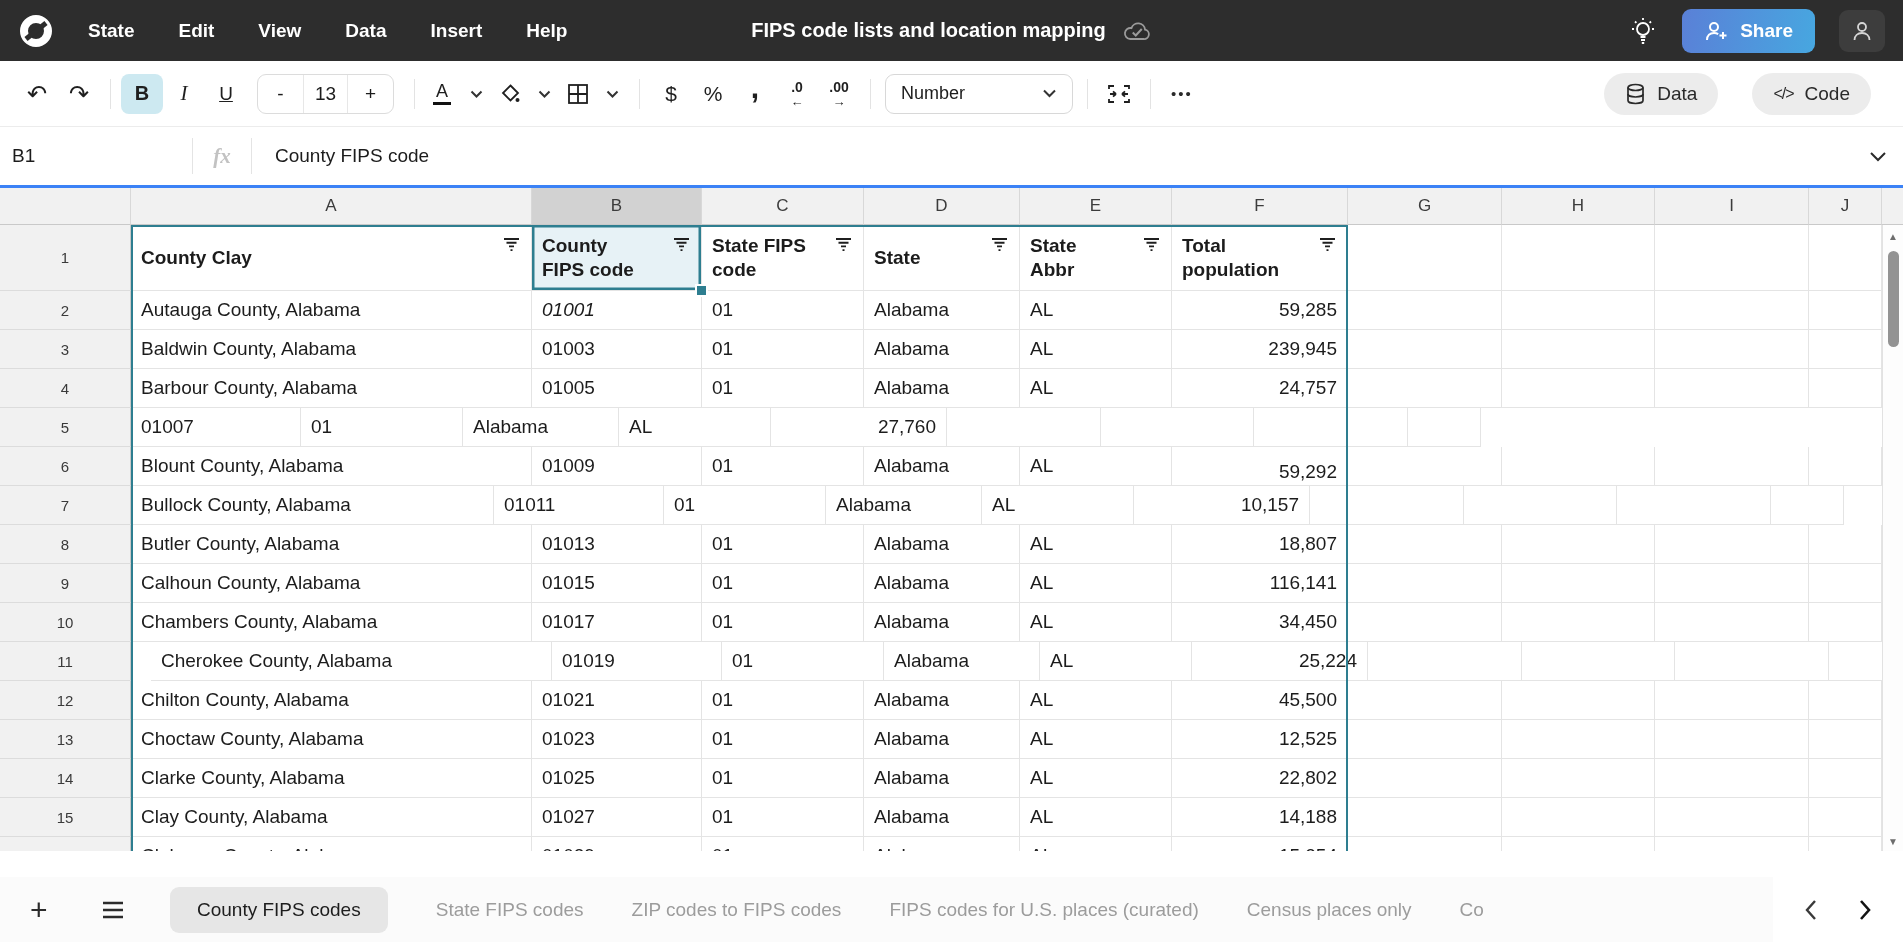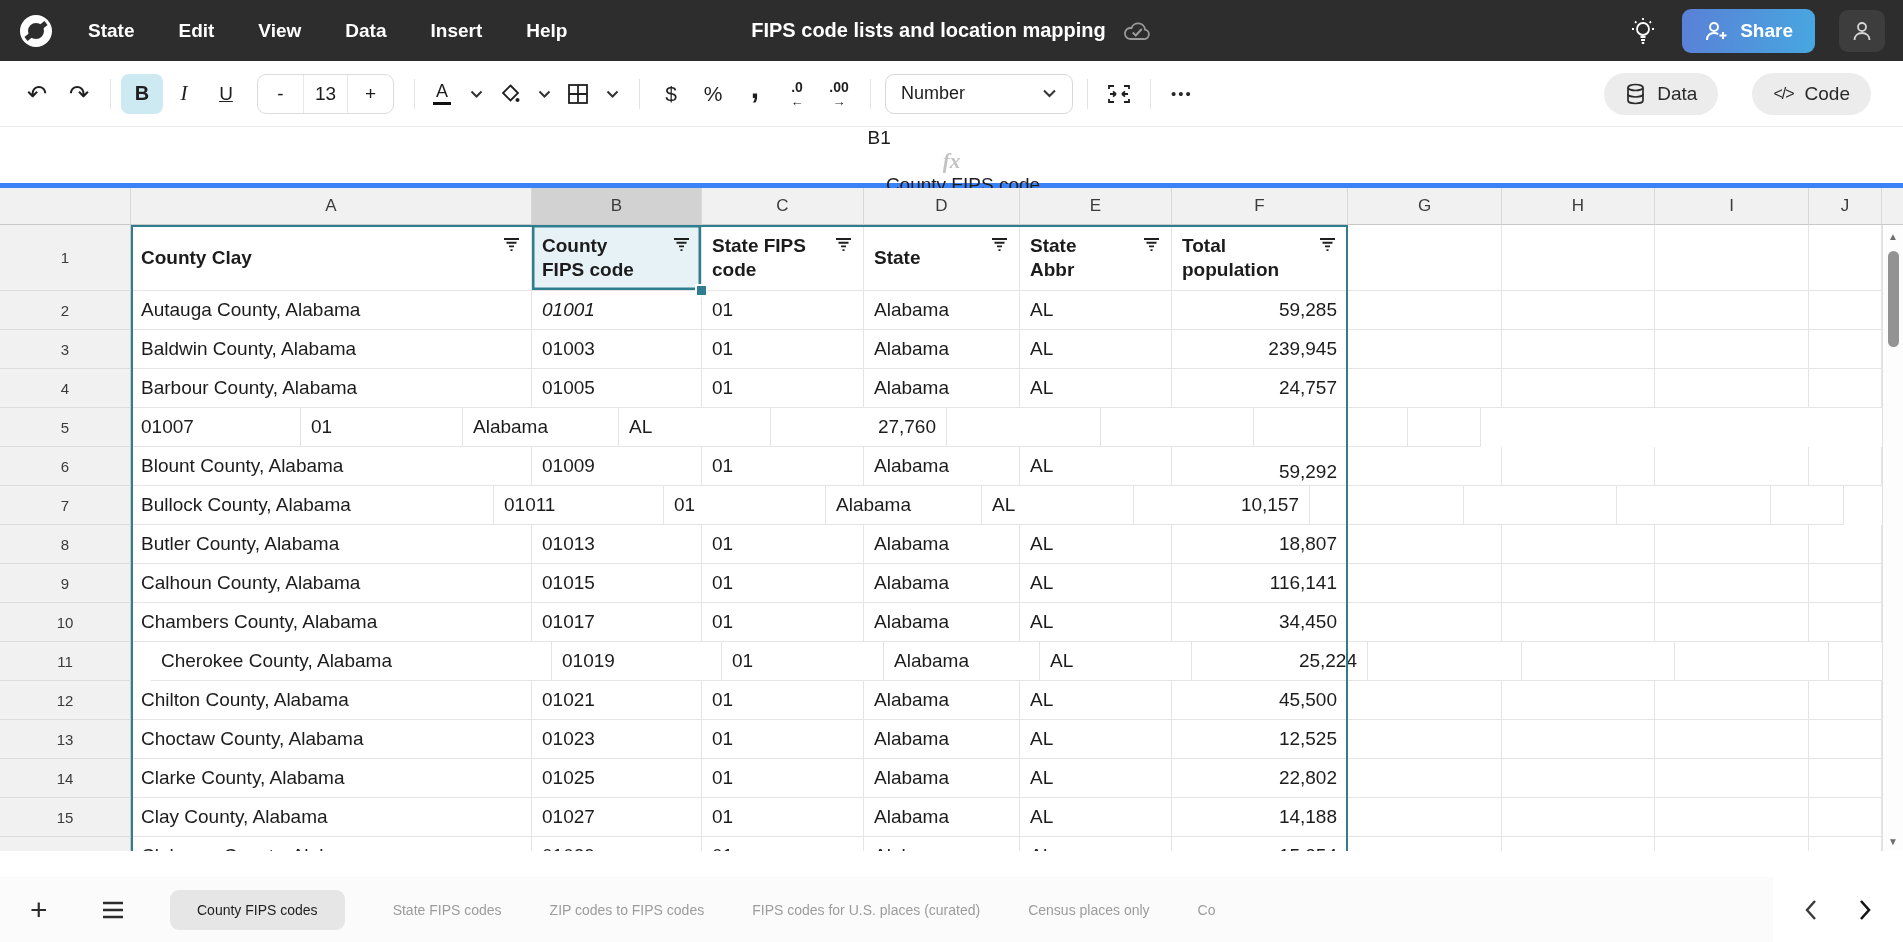--- a/index.html
+++ b/index.html
@@ -35,21 +35,21 @@
   .dec-ic .a { font-size:13px; margin-top:1px; }
   .num-dd { display:flex; align-items:center; justify-content:space-between; border:1px solid #d8d8d8; border-radius:9px; height:40px; padding:0 15px; font-size:18px; width:188px; margin:0 4px; }
   .dots { font-size:15px; letter-spacing:2px; color:#2a2a2a; }
   .tb-right { margin-left:auto; display:flex; align-items:center; gap:34px; padding-right:16px; }
   .pill { display:flex; align-items:center; gap:11px; background:#ececec; height:42px; border-radius:21px; padding:0 21px; font-size:19px; color:#2a2a2a; }
   .code-ic { font-size:16px; font-weight:500; letter-spacing:-1px; }
   .comma-ic { font-size:30px; font-weight:700; line-height:0; transform:translateY(-6px); }
   .cur-ic { font-size:21px; }
 
   
-  .formulabar { height:61px; display:flex; align-items:center; border-bottom:5px solid #3b82f6; background:#fff;flex-direction:column; }
+  .formulabar { height:61px; display:flex; align-items:center; border-bottom:3px solid #3b82f6; background:#fff; }
   .cellref { width:192px; padding-left:12px; font-size:19px; color:#1c1c1c; }
   .fsep { width:1px; height:36px; background:#e4e4e4; }
   .fx { width:58px; text-align:center; font-family:"Liberation Serif",serif; font-style:italic; color:#c2c2c2; font-size:21px; font-weight:700; }
   .fvalue { padding-left:23px; font-size:19px; flex:1; }
   .fchev { padding-right:16px; display:flex; align-items:center; }
 
   
   .grid { position:absolute; top:188px; left:0; width:1903px; height:663px; background:#fff; }
   .colhdrs { height:37px; display:flex; }
   .colhdr { border-right:1px solid #d8d8d8; border-bottom:1px solid #c9c9c9; display:grid; place-items:center; font-size:17px; color:#3c3c3c; background:#f1f1f1; flex:0 0 auto; }
@@ -70,21 +70,21 @@
   .vscroll { position:absolute; right:0; top:37px; width:21px; height:626px; background:#fdfdfd; border-left:1px solid #e2e2e2; }
   .vs-up { position:absolute; top:6px; left:0; width:100%; text-align:center; font-size:10px; color:#6d6d6d; }
   .vs-thumb { position:absolute; top:26px; left:5px; width:11px; height:96px; background:#939393; border-radius:6px; }
   .vs-down { position:absolute; bottom:4px; left:0; width:100%; text-align:center; font-size:10px; color:#6d6d6d; }
 
   
   .tabbar { position:absolute; top:877px; left:0; width:1903px; height:65px; background:#fbfbfb; display:flex; align-items:center; padding-left:30px; }
   .add-tab { font-size:30px; font-weight:300; color:#2b2b2b; width:42px; line-height:1; }
   .tab-menu { margin-left:30px; display:flex; align-items:center; }
   .tabs { display:flex; align-items:center; margin-left:46px; gap:48px; }
-  .tab { font-size:14px; color:#9c9c9c; white-space:nowrap; }
+  .tab { font-size:19px; color:#9c9c9c; white-space:nowrap; }
   .tab.active { background:#e6e6e6; color:#1d1d1d; border-radius:9px; padding:12px 27px; font-weight:500; }
   .tab.truncated { max-width:26px; overflow:hidden; }
   .tabnav { position:absolute; right:0; top:0; width:130px; height:100%; background:#fff; display:flex; align-items:center; justify-content:center; gap:42px; z-index:8; }
 </style>
 </head>
 <body>
 
 <header class="topbar">
   <span class="logo">
     <svg width="34" height="34" viewBox="0 0 34 34">

